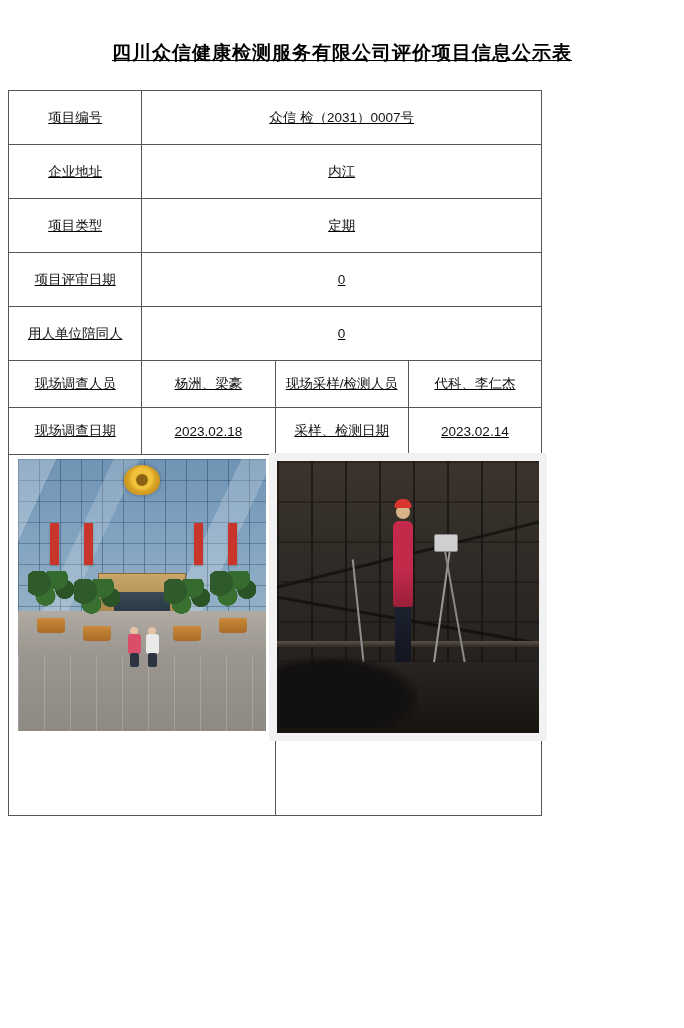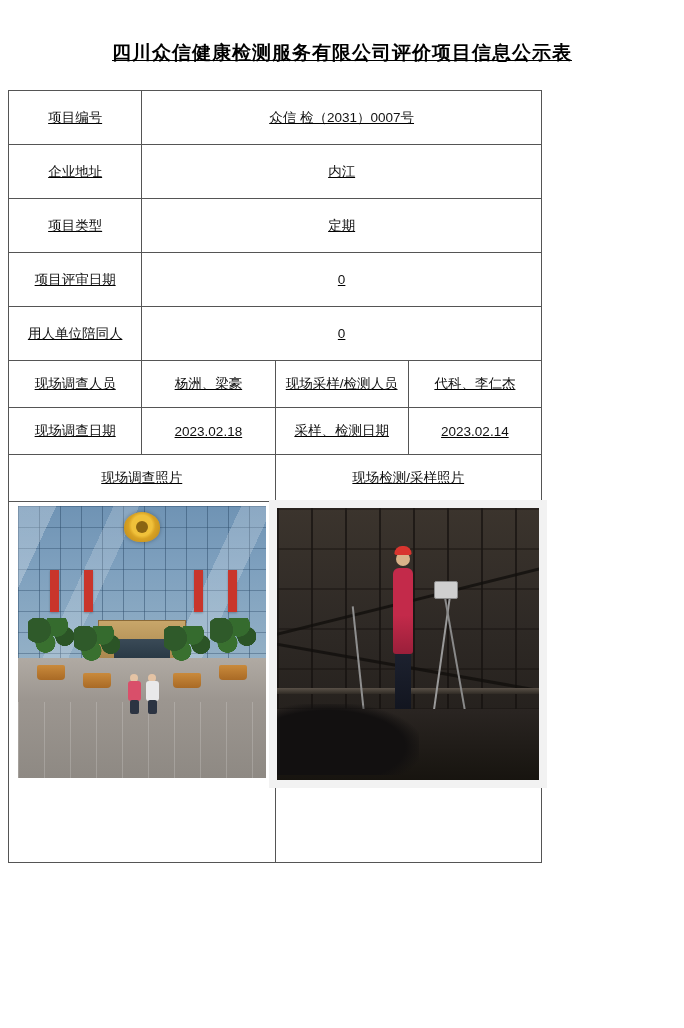--- a/index.html
+++ b/index.html
@@ -275,24 +275,20 @@
         <td class="r-small">现场采样/检测人员</td>
         <td class="r-small">代科、李仁杰</td>
       </tr>
       <tr>
         <td class="r-small">现场调查日期</td>
         <td class="r-small">2023.02.18</td>
         <td class="r-small">采样、检测日期</td>
         <td class="r-small">2023.02.14</td>
       </tr>
 
-      <tr>
-        <td class="photo-head" colspan="2">现场调查照片</td>
-        <td class="photo-head" colspan="2">现场检测/采样照片</td>
-      </tr>
 
       <tr>
         <td class="photo-cell" colspan="2">
           <div class="photo-wrap">
             <div class="photo1">
               <div class="p1-sky"></div>
               <div class="p1-glass"></div>
               <div class="p1-glass2"></div>
               <div class="p1-emblem"></div>
               <div class="p1-banner" style="left:32px;"></div>

